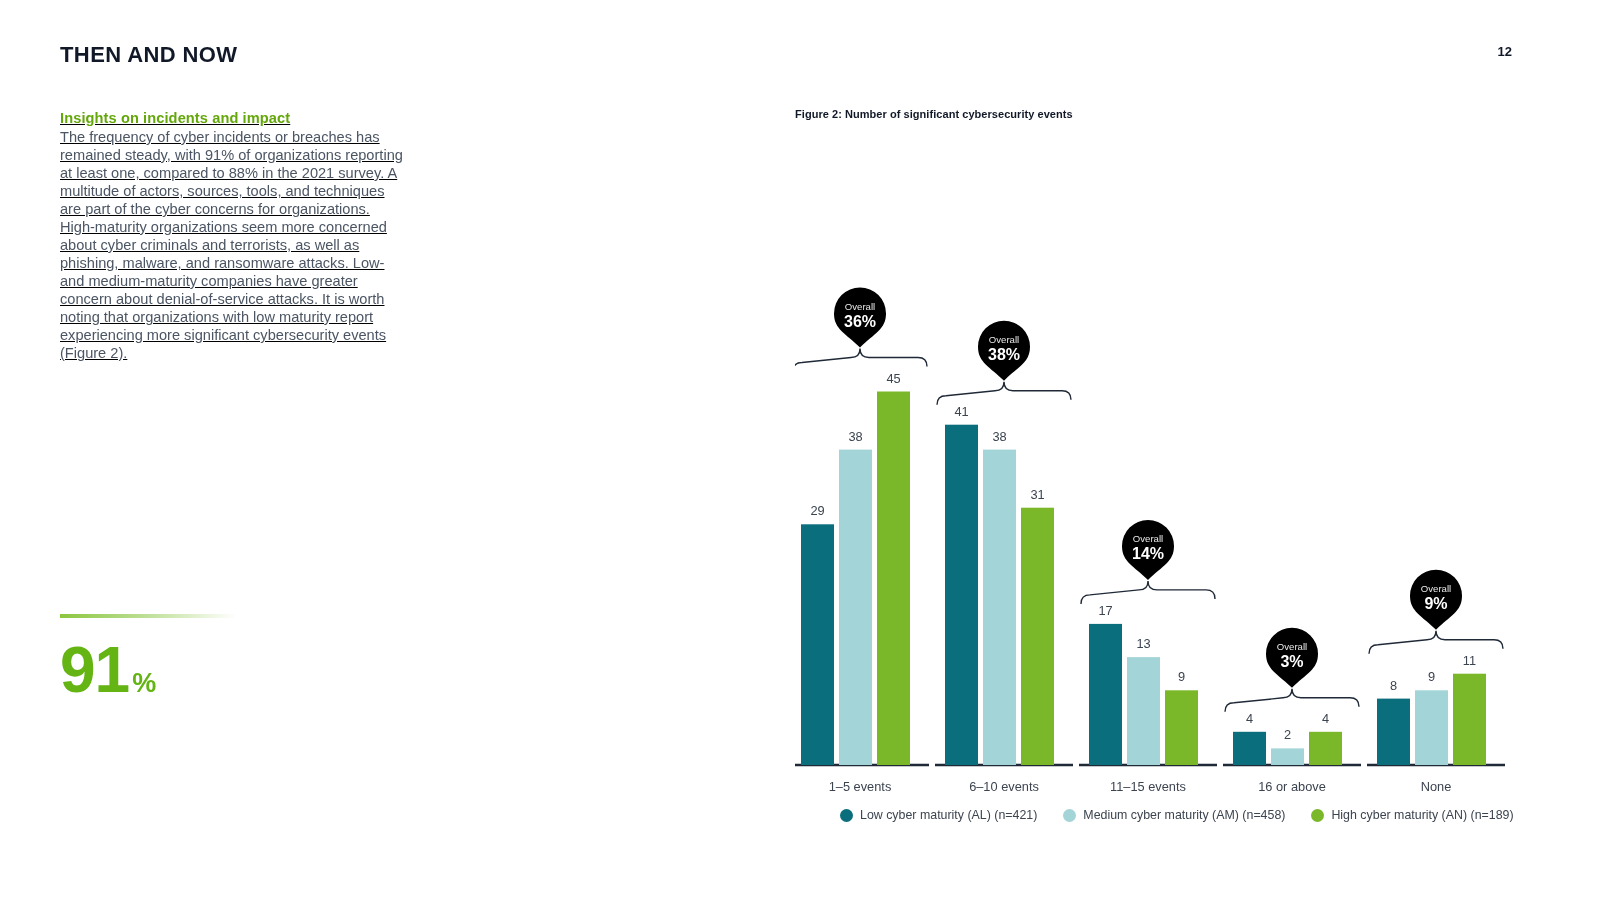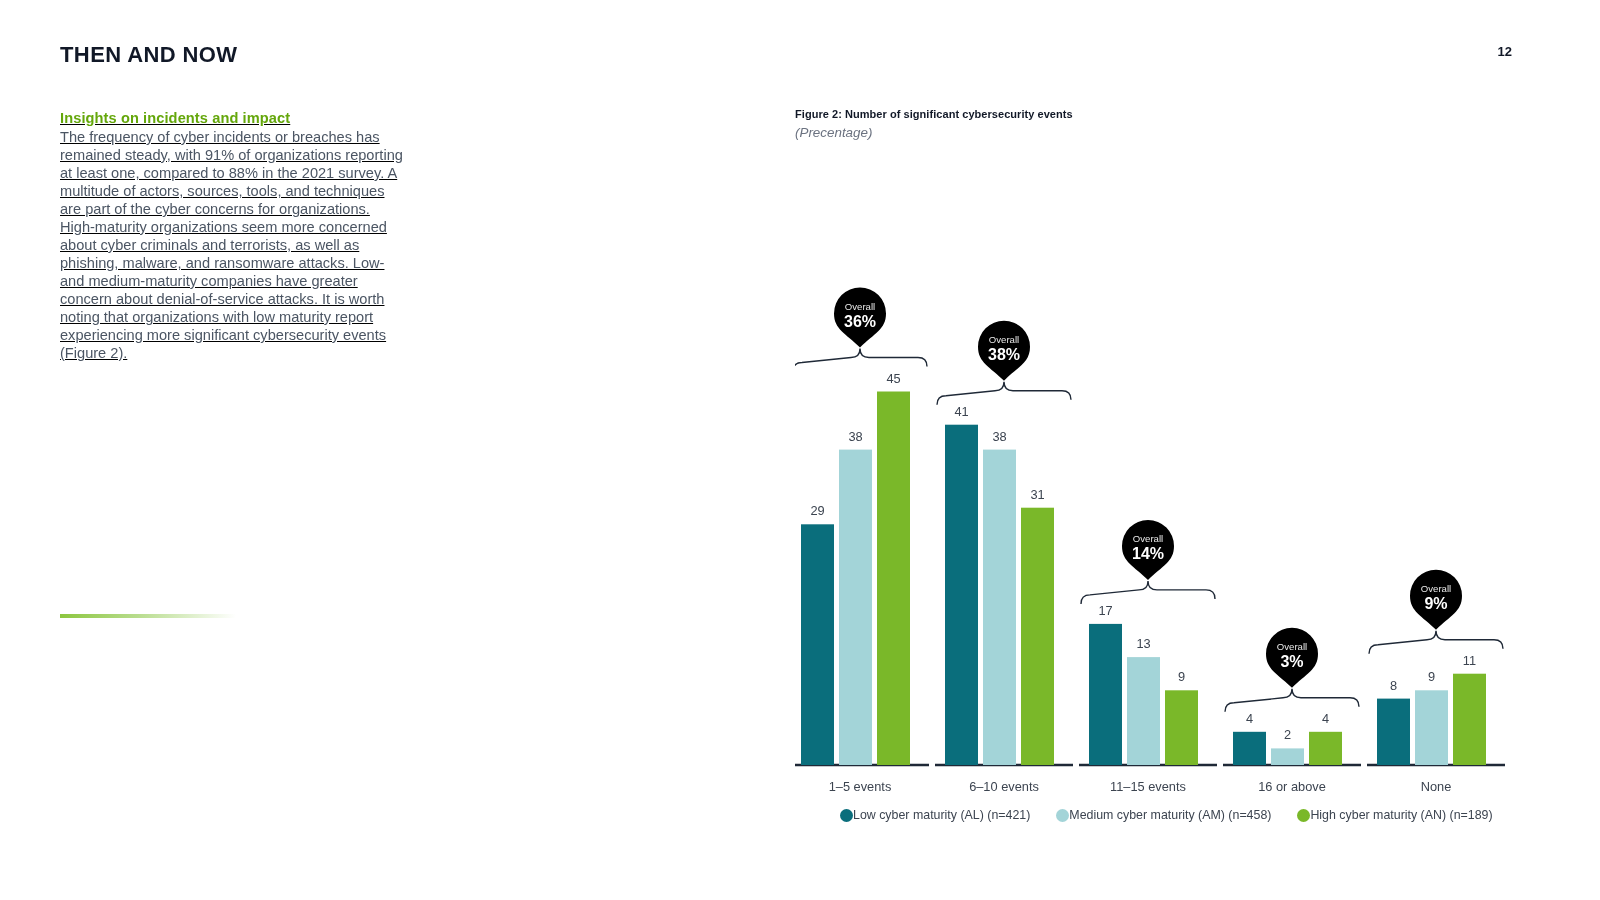--- a/index.html
+++ b/index.html
@@ -130,20 +130,21 @@
     position: absolute;
     left: 45px;
     top: 700px;
     display: flex;
     align-items: center;
     gap: 26px;
   }
   .legend-item {
     display: flex;
     align-items: center;
+    gap: 7px;
   }
   .legend-dot {
     width: 13px;
     height: 13px;
     border-radius: 50%;
     flex: none;
   }
   .legend-label {
     font-size: 12.4px;
     color: #3c4450;
@@ -158,25 +159,28 @@
   <div class="section-title">THEN AND NOW</div>
   <div class="page-number">12</div>
 
   <div class="left-col">
     <div class="lede-heading">Insights on incidents and impact</div>
     <div class="lede-body">The frequency of cyber incidents or breaches has remained steady, with 91% of organizations reporting at least one, compared to 88% in the 2021 survey. A multitude of actors, sources, tools, and techniques are part of the cyber concerns for organizations. High-maturity organizations seem more concerned about cyber criminals and terrorists, as well as phishing, malware, and ransomware attacks. Low- and medium-maturity companies have greater concern about denial-of-service attacks. It is worth noting that organizations with low maturity report experiencing more significant cybersecurity events (Figure 2).</div>
   </div>
 
   <div class="stat-block">
     <div class="stat-divider"></div>
+    <div class="stat-number-row">
+      <span class="stat-number">91</span>
+      <span class="stat-percent">%</span>
+    </div>
   </div>
 
   <div class="chart-wrap">
     <div class="fig-title">Figure 2: Number of significant cybersecurity events</div>
-    <div class="fig-sub">(Precentage)</div>
 
     <div class="plot">
       <svg id="chart-svg" width="712" height="660" viewBox="0 0 712 660">
           <g>
             <line x1="-4" y1="535" x2="134" y2="535" stroke="#1f2937" stroke-width="2.4"></line>
             <line x1="140" y1="535" x2="278" y2="535" stroke="#1f2937" stroke-width="2.4"></line>
             <line x1="284" y1="535" x2="422" y2="535" stroke="#1f2937" stroke-width="2.4"></line>
             <line x1="428" y1="535" x2="566" y2="535" stroke="#1f2937" stroke-width="2.4"></line>
             <line x1="572" y1="535" x2="710" y2="535" stroke="#1f2937" stroke-width="2.4"></line>
           </g>

